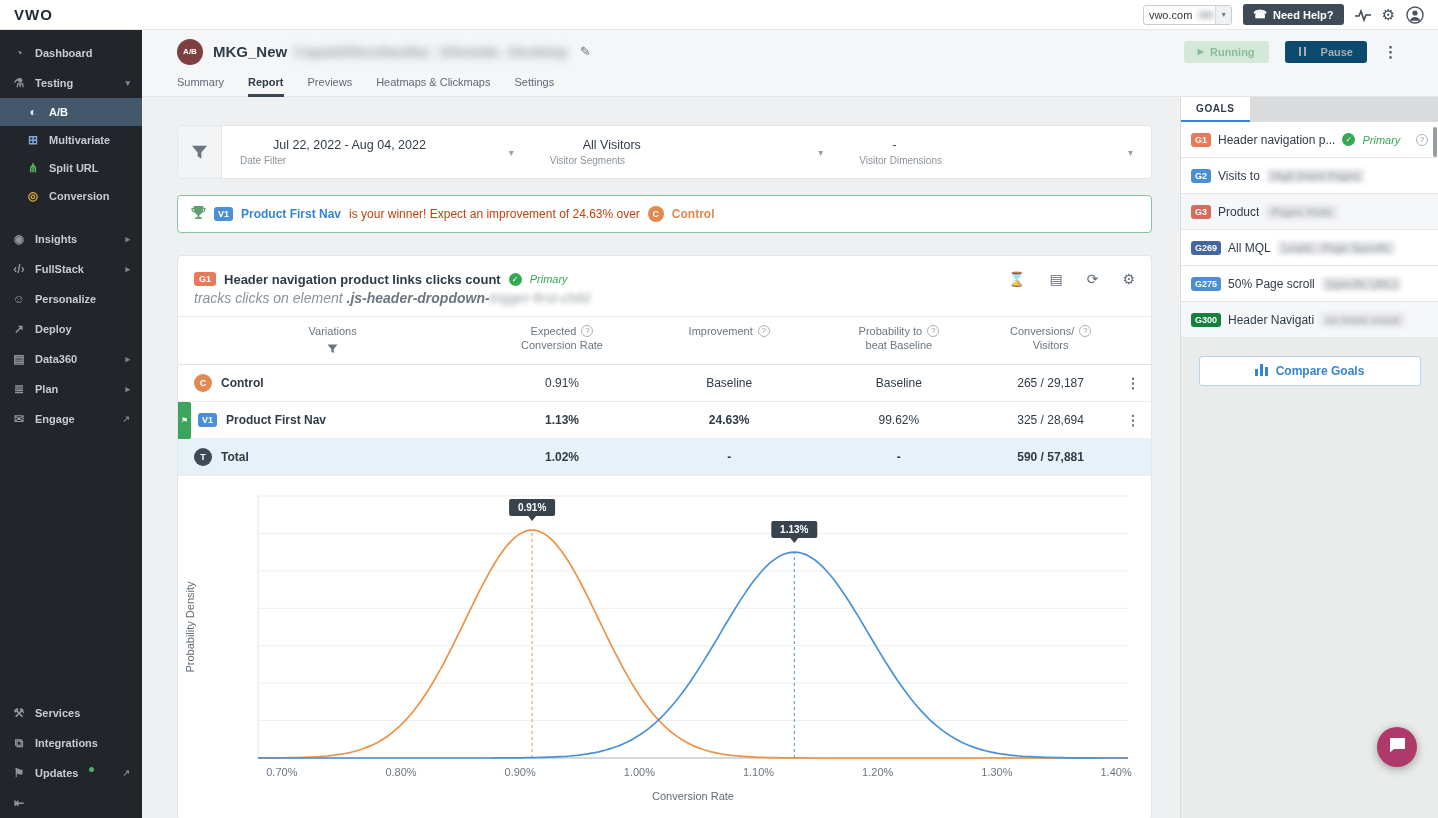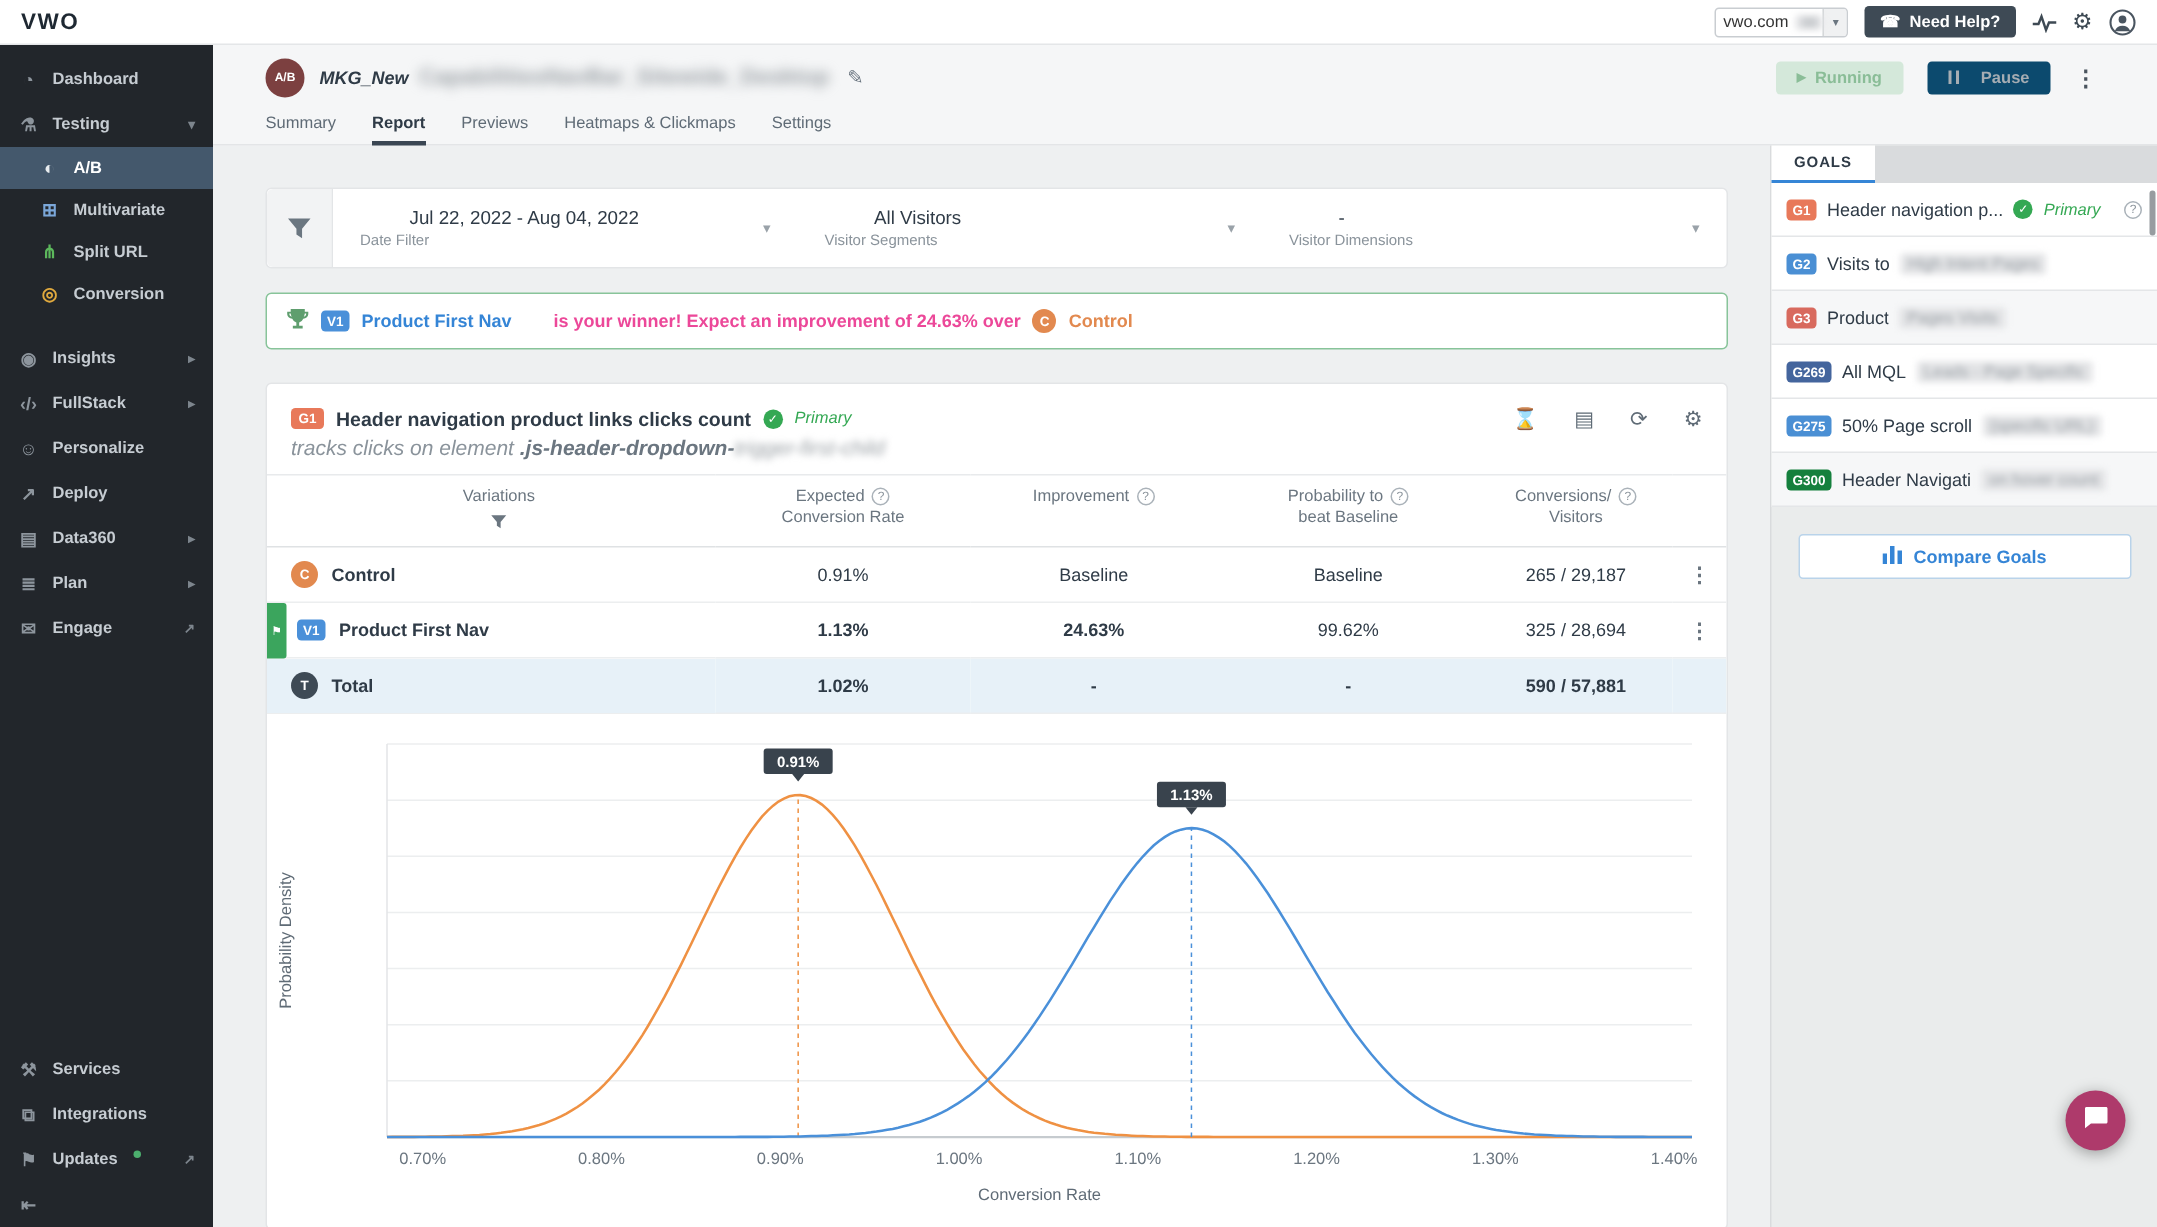--- a/index.html
+++ b/index.html
@@ -41,21 +41,21 @@
   .nav-spacer { flex:1; }
   .green-dot { width:5px; height:5px; border-radius:50%; background:#4caf6e; margin-left:2px; margin-top:-8px; }
   .ic-mv { color:#7ba7d9; } .ic-su { color:#5cb85c; } .ic-cv { color:#e0a93e; }
 
   
   .page-header { position:absolute; top:30px; left:142px; right:0; height:67px; background:#f5f6f7;
     border-bottom:1px solid #e3e5e7; }
   .title-row { display:flex; align-items:center; height:43px; padding:0 40px 0 35px; gap:10px; }
   .test-avatar { width:26px; height:26px; border-radius:50%; background:#7c4040; color:#fff;
     font-size:8px; font-weight:bold; display:flex; align-items:center; justify-content:center; flex-shrink:0; }
-  .test-title { font-size:12px; font-weight:bold; color:#2f3b47;font-style:italic; }
+  .test-title { font-size:15px; font-weight:bold; color:#2f3b47; }
   .title-blur { font-size:15px; font-weight:bold; color:#9aa0a5; filter:blur(4px); margin-left:-3px; }
   .edit-pencil { color:#6b7680; font-size:13px; cursor:pointer; margin-left:2px; }
   .header-actions { margin-left:auto; display:flex; align-items:center; gap:16px; }
   .pill { height:22px; border-radius:3px; display:flex; align-items:center; gap:6px; padding:0 14px;
     font-size:11px; font-weight:bold; cursor:pointer; border:none; font-family:"Liberation Sans",sans-serif; }
   .pill.running { background:#d4e8da; color:#8abd97; }
   .pill.pause { background:#0c4a6e; color:#a6adb3;gap:15px; }
   .play-ic { font-size:8px; }
   .pause-ic { width:7px; height:9px; border-left:2px solid #a6adb3; border-right:2px solid #a6adb3; }
   .kebab { color:#4a545e; font-size:15px; cursor:pointer; font-weight:bold; }
@@ -72,21 +72,21 @@
   .fsec { flex:1; display:flex; align-items:center; justify-content:space-between; padding:0 18px; cursor:pointer; }
   .ftxt { display:flex; flex-direction:column; gap:3px; }
   .fval { font-size:12.5px; color:#2f3b47;margin-left:33px; }
   .flab { font-size:10px; color:#8a939b; }
   .fchev { color:#9aa2a9; font-size:10px; }
 
   .banner { top:98px; height:38px; border-color:#88c49a; display:flex; align-items:center; gap:8px;
     padding:0 13px; font-size:12px; }
   .badge-v { background:#4a90d9; color:#fff; font-size:9px; font-weight:bold; border-radius:3px; padding:2px 4px; }
   .vname { color:#3585d6; font-weight:bold; }
-  .banner-text { color:#ec4899; font-weight:bold;margin-left:20px; }
+  .banner-text { color:#c2410c; font-weight:normal; }
   .badge-c { width:16px; height:16px; border-radius:50%; background:#e2894f; color:#fff; font-size:9px;
     font-weight:bold; display:flex; align-items:center; justify-content:center; flex-shrink:0; }
   .cname { color:#e2894f; font-weight:bold; }
 
   .goal-card { top:158px; height:565px; overflow:hidden; }
   .goal-head { display:flex; align-items:center; gap:8px; padding:15px 16px 3px; }
   .badge-goal { background:#e8795a; color:#fff; font-size:9px; font-weight:bold; border-radius:3px; padding:2px 5px; }
   .goal-title { font-size:13px; font-weight:bold; color:#2f3b47; }
   .gcheck { width:13px; height:13px; border-radius:50%; background:#34a853; color:#fff; font-size:8px;
     display:flex; align-items:center; justify-content:center; flex-shrink:0; }

